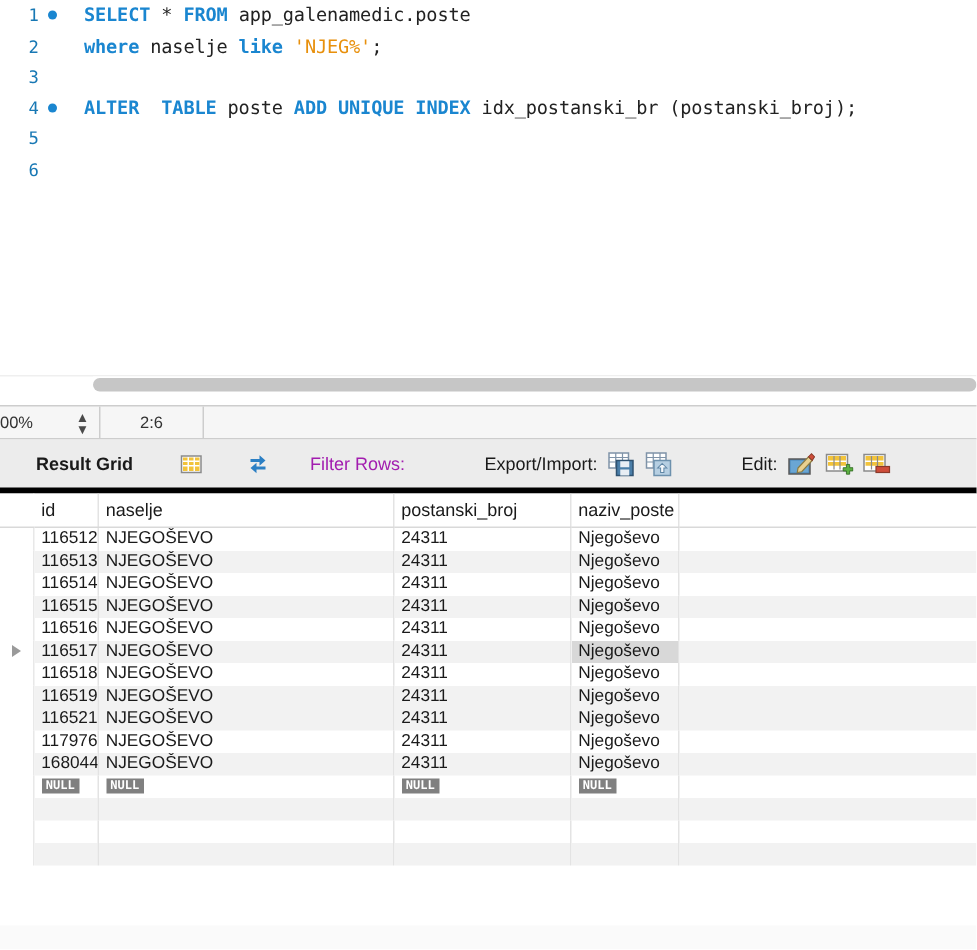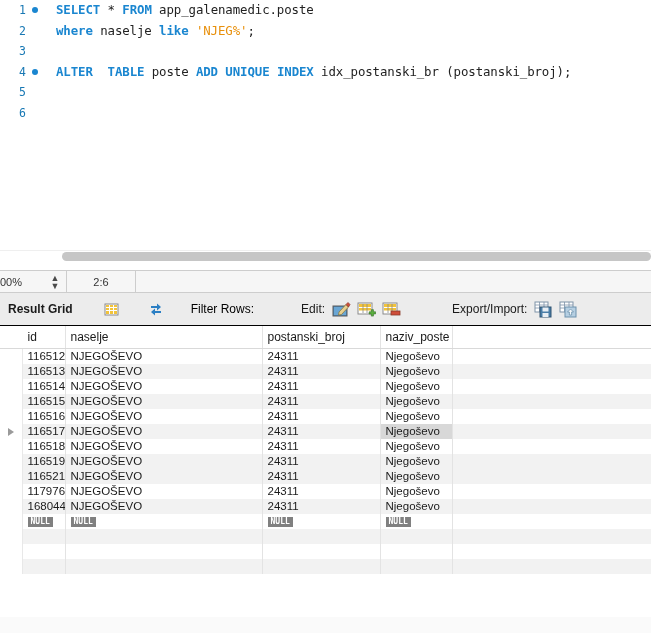--- a/index.html
+++ b/index.html
@@ -154,44 +154,44 @@
   }
   .status-rest {
     flex: 1;
   }
 
   
   .result-toolbar {
     height: 32px;
     flex: 0 0 32px;
     background: #ececec;
-    border-bottom: 1px solid #000000;
-    display: flex;
-    align-items: center;
-    padding: 0 8px;
+    border-bottom: 4px solid #000000;
+    display: flex;
+    align-items: center;
+    padding: 0 24px;
     gap: 16px;
   }
   .rt-title {
     font-size: 12px;
     font-weight: bold;
     color: #1a1a1a;
     margin-left: 0px;
     margin-right: 14px;
   }
   .rt-icon {
     width: 18px;
     height: 18px;
     margin-right: 10px;
     display: inline-flex;
     align-items: center;
     justify-content: center;
   }
   .rt-label {
     font-size: 12px;
-    color: #000000;
+    color: #a21caf;
     margin-right: 7px;
   }
   .search-box {
     width: 116px;
     height: 17px;
     background: #ffffff;
     border: 1px solid #c3c3c3;
     border-radius: 9px;
     display: flex;
     align-items: center;
@@ -381,55 +381,20 @@
 
     <span class="rt-icon">
       <svg width="16" height="15" viewBox="0 0 16 15">
         <path d="M3 4 L9 4 L9 1.5 L13 5 L9 8.5 L9 6 L3 6 Z" fill="#2b7fc4"></path>
         <path d="M13 9 L7 9 L7 6.5 L3 10 L7 13.5 L7 11 L13 11 Z" fill="#2b7fc4"></path>
       </svg>
     </span>
 
     <span class="rt-label">Filter Rows:</span>
 
-
-    <div class="tb-group spacer-edit">
-      <span class="tb-label">Edit:</span>
-
-      <span class="tb-btn">
-        <svg width="19" height="17" viewBox="0 0 19 17">
-          <rect x="1" y="5" width="14" height="10" fill="#4a86b8" stroke="#5a5a5a" stroke-width="1"></rect>
-          <rect x="2" y="6" width="12" height="8" fill="#6aa6d4"></rect>
-          <path d="M7 11 L14 3.5 L16.5 6 L9.5 13.5 L6.5 14 Z" fill="#e8d090" stroke="#8a7a40" stroke-width="0.8"></path>
-          <path d="M14 3.5 L16 1.5 L18 3.5 L16.5 6 Z" fill="#cf4d3a" stroke="#8a3a2a" stroke-width="0.7"></path>
-        </svg>
-      </span>
-
-      <span class="tb-btn">
-        <svg width="19" height="17" viewBox="0 0 19 17">
-          <rect x="1" y="2" width="14" height="11" fill="#ffffff" stroke="#8a8a8a" stroke-width="1"></rect>
-          <rect x="2" y="3" width="12" height="3" fill="#f2c33a"></rect>
-          <rect x="2" y="7" width="12" height="2.5" fill="#f2c33a"></rect>
-          <line x1="6" y1="3" x2="6" y2="12" stroke="#8a8a8a" stroke-width="0.8"></line>
-          <line x1="10" y1="3" x2="10" y2="12" stroke="#8a8a8a" stroke-width="0.8"></line>
-          <path d="M13 9 h3 v-3 h3 v3 h3 v3 h-3 v3 h-3 v-3 h-3 z" transform="translate(-3,0) scale(0.72) translate(8,6)" fill="#5cb040" stroke="#2f6a22" stroke-width="0.8"></path>
-        </svg>
-      </span>
-
-      <span class="tb-btn">
-        <svg width="19" height="17" viewBox="0 0 19 17">
-          <rect x="1" y="2" width="14" height="11" fill="#ffffff" stroke="#8a8a8a" stroke-width="1"></rect>
-          <rect x="2" y="3" width="12" height="3" fill="#f2c33a"></rect>
-          <rect x="2" y="7" width="12" height="2.5" fill="#f2c33a"></rect>
-          <line x1="6" y1="3" x2="6" y2="12" stroke="#8a8a8a" stroke-width="0.8"></line>
-          <line x1="10" y1="3" x2="10" y2="12" stroke="#8a8a8a" stroke-width="0.8"></line>
-          <rect x="9" y="10" width="9" height="4" fill="#cf4d3a" stroke="#8a3a2a" stroke-width="0.8"></rect>
-        </svg>
-      </span>
-    </div>
 
     <div class="tb-group spacer-export">
       <span class="tb-label">Export/Import:</span>
 
       <span class="tb-btn">
         <svg width="19" height="17" viewBox="0 0 19 17">
           <rect x="1" y="1" width="13" height="10" fill="#ffffff" stroke="#7f93a8" stroke-width="1"></rect>
           <line x1="1" y1="4" x2="14" y2="4" stroke="#7f93a8" stroke-width="0.8"></line>
           <line x1="1" y1="7" x2="14" y2="7" stroke="#7f93a8" stroke-width="0.8"></line>
           <line x1="5.5" y1="1" x2="5.5" y2="11" stroke="#7f93a8" stroke-width="0.8"></line>
@@ -443,20 +408,55 @@
       <span class="tb-btn">
         <svg width="19" height="17" viewBox="0 0 19 17">
           <rect x="1" y="1" width="13" height="10" fill="#ffffff" stroke="#7f93a8" stroke-width="1"></rect>
           <line x1="1" y1="4" x2="14" y2="4" stroke="#7f93a8" stroke-width="0.8"></line>
           <line x1="1" y1="7" x2="14" y2="7" stroke="#7f93a8" stroke-width="0.8"></line>
           <line x1="5.5" y1="1" x2="5.5" y2="11" stroke="#7f93a8" stroke-width="0.8"></line>
           <line x1="10" y1="1" x2="10" y2="11" stroke="#7f93a8" stroke-width="0.8"></line>
           <rect x="6" y="6" width="11" height="10" fill="#b6cfe2" stroke="#6d91ad" stroke-width="1"></rect>
           <path d="M11.5 8 L14.5 11 L12.6 11 L12.6 14 L10.4 14 L10.4 11 L8.5 11 Z" fill="#ffffff" stroke="#4f7characters" stroke-width="0"></path>
           <path d="M11.5 8 L14.5 11 L12.6 11 L12.6 14 L10.4 14 L10.4 11 L8.5 11 Z" fill="#f4f8fb" stroke="#5f86a5" stroke-width="0.7"></path>
+        </svg>
+      </span>
+    </div>
+
+    <div class="tb-group spacer-edit">
+      <span class="tb-label">Edit:</span>
+
+      <span class="tb-btn">
+        <svg width="19" height="17" viewBox="0 0 19 17">
+          <rect x="1" y="5" width="14" height="10" fill="#4a86b8" stroke="#5a5a5a" stroke-width="1"></rect>
+          <rect x="2" y="6" width="12" height="8" fill="#6aa6d4"></rect>
+          <path d="M7 11 L14 3.5 L16.5 6 L9.5 13.5 L6.5 14 Z" fill="#e8d090" stroke="#8a7a40" stroke-width="0.8"></path>
+          <path d="M14 3.5 L16 1.5 L18 3.5 L16.5 6 Z" fill="#cf4d3a" stroke="#8a3a2a" stroke-width="0.7"></path>
+        </svg>
+      </span>
+
+      <span class="tb-btn">
+        <svg width="19" height="17" viewBox="0 0 19 17">
+          <rect x="1" y="2" width="14" height="11" fill="#ffffff" stroke="#8a8a8a" stroke-width="1"></rect>
+          <rect x="2" y="3" width="12" height="3" fill="#f2c33a"></rect>
+          <rect x="2" y="7" width="12" height="2.5" fill="#f2c33a"></rect>
+          <line x1="6" y1="3" x2="6" y2="12" stroke="#8a8a8a" stroke-width="0.8"></line>
+          <line x1="10" y1="3" x2="10" y2="12" stroke="#8a8a8a" stroke-width="0.8"></line>
+          <path d="M13 9 h3 v-3 h3 v3 h3 v3 h-3 v3 h-3 v-3 h-3 z" transform="translate(-3,0) scale(0.72) translate(8,6)" fill="#5cb040" stroke="#2f6a22" stroke-width="0.8"></path>
+        </svg>
+      </span>
+
+      <span class="tb-btn">
+        <svg width="19" height="17" viewBox="0 0 19 17">
+          <rect x="1" y="2" width="14" height="11" fill="#ffffff" stroke="#8a8a8a" stroke-width="1"></rect>
+          <rect x="2" y="3" width="12" height="3" fill="#f2c33a"></rect>
+          <rect x="2" y="7" width="12" height="2.5" fill="#f2c33a"></rect>
+          <line x1="6" y1="3" x2="6" y2="12" stroke="#8a8a8a" stroke-width="0.8"></line>
+          <line x1="10" y1="3" x2="10" y2="12" stroke="#8a8a8a" stroke-width="0.8"></line>
+          <rect x="9" y="10" width="9" height="4" fill="#cf4d3a" stroke="#8a3a2a" stroke-width="0.8"></rect>
         </svg>
       </span>
     </div>
   </div>
 
   <div class="grid-wrap">
     <table class="grid">
       <colgroup>
         <col class="c-marker">
           <col class="c-id">

